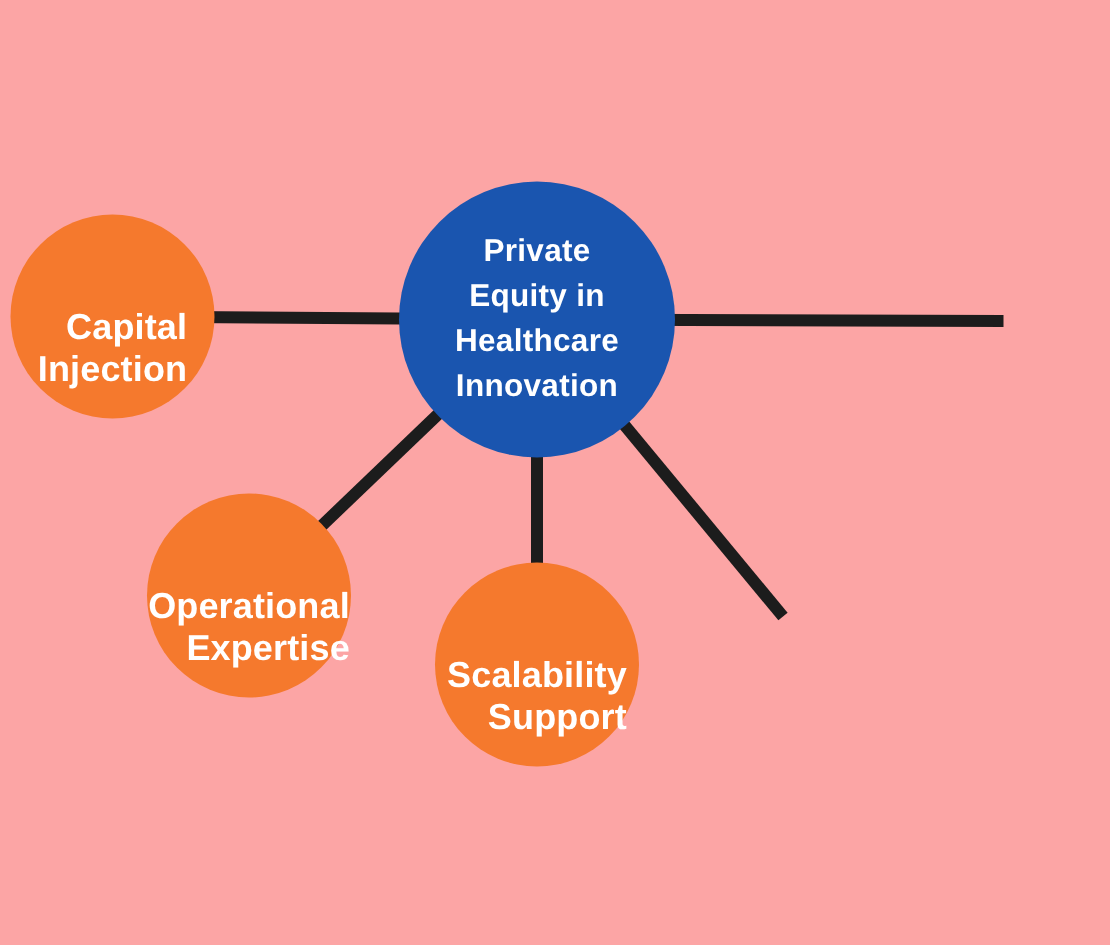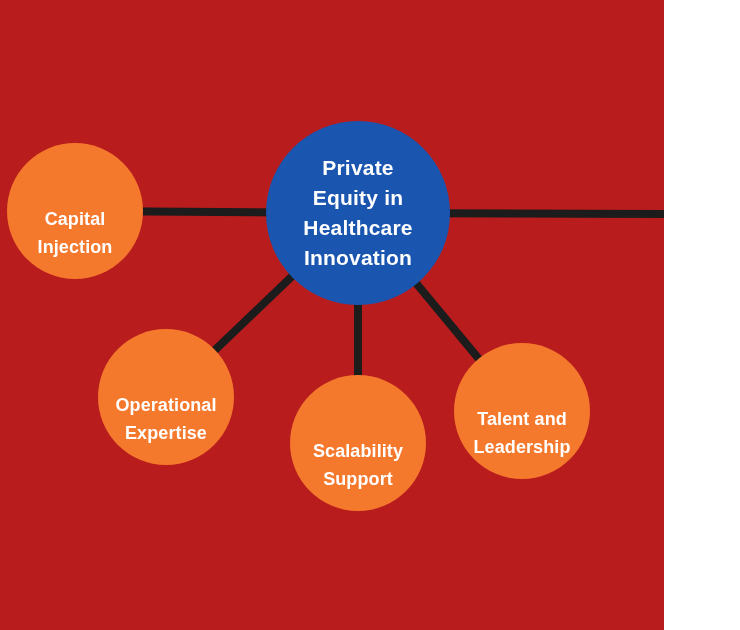--- a/index.html
+++ b/index.html
@@ -2,23 +2,23 @@
 <html><head>
 <meta charset="utf-8">
 <style>
   html, body {
     margin: 0;
     padding: 0;
     background: #ffffff;
   }
   .canvas {
     position: relative;
-    width: 664px;
+    width: 740px;
     height: 630px;
-    background: #b91c1c;
+    background: #fca5a5;
     overflow: hidden;
     font-family: "Liberation Sans", sans-serif;
   }
   .connectors {
     position: absolute;
     left: 0;
     top: 0;
     z-index: 1;
   }
   .connectors line {
@@ -50,22 +50,22 @@
     font-size: 21px;
     line-height: 30px;
     letter-spacing: 0.2px;
   }
   .node-satellite {
     width: 136px;
     height: 136px;
     background: #f5792d;
   }
   .node-satellite .label {
-    text-align: center;
-    font-size: 18px;
+    text-align: right;
+    font-size: 24px;
     line-height: 28px;
     letter-spacing: 0.1px;
     margin-top: 44px;
   }
   .node-capital     { left: 7px;   top: 143px; }
   .node-strategic   { left: 601px; top: 146px; }
   .node-operational { left: 98px;  top: 329px; }
   .node-scalability { left: 290px; top: 375px; }
   .node-talent      { left: 454px; top: 343px; }
 </style>
@@ -98,18 +98,14 @@
   <div class="node node-satellite node-operational">
     <span class="label">Operational
 Expertise</span>
   </div>
 
   <div class="node node-satellite node-scalability">
     <span class="label">Scalability
 Support</span>
   </div>
 
-  <div class="node node-satellite node-talent">
-    <span class="label">Talent and
-Leadership</span>
-  </div>
 
 </div>
 
 </body></html>

